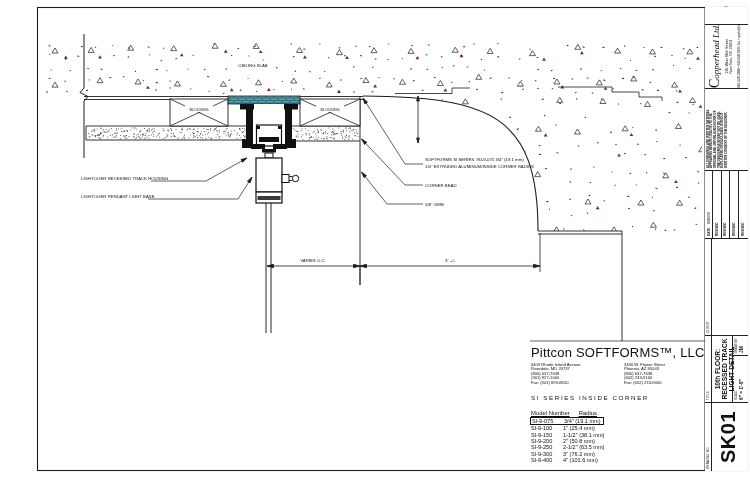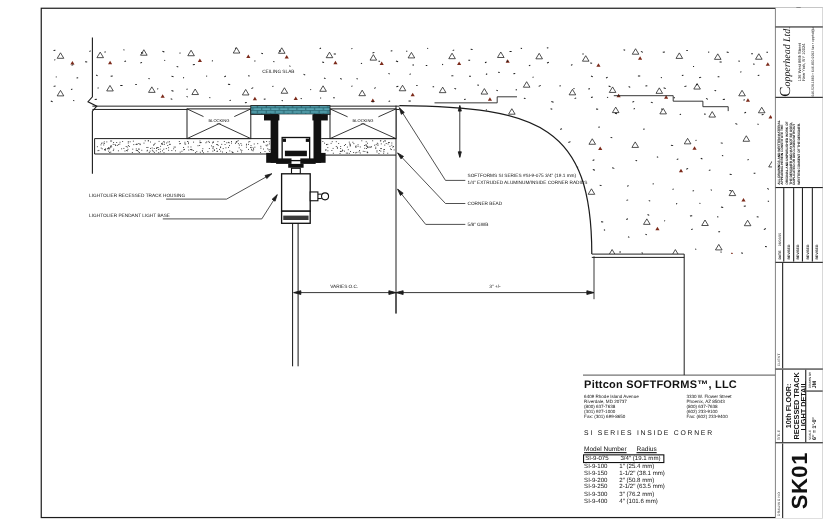--- a/index.html
+++ b/index.html
@@ -27,21 +27,21 @@
   .notes{padding:1.5px 2px;}
   .notes div{font-size:3.05px;font-weight:bold;line-height:1.22;white-space:nowrap;letter-spacing:-.1px;}
   .logo{text-align:center;padding-top:2px;}
   .logo .firmname{font-family:"Liberation Serif",serif;font-size:9px;font-style:italic;white-space:nowrap;}
   .logo .firmname::first-letter{font-size:14px;font-style:normal;}
   .logo .addr{font-size:3.7px;line-height:1.3;margin-top:1.5px;}
   .logo .contact{font-size:3.2px;margin-top:2.5px;white-space:nowrap;}
 
   
   .info{position:absolute;left:531px;top:345px;width:172px;}
-  .company{font-size:10px;font-weight:bold;letter-spacing:.2px;white-space:nowrap;}
+  .company{font-size:13px;font-weight:normal;letter-spacing:.2px;white-space:nowrap;}
   .offices{display:flex;gap:14px;margin-top:2.5px;}
   .office{width:86px;}
   .office div{font-size:4.15px;line-height:1.09;white-space:nowrap;}
   .series{font-size:6.2px;letter-spacing:1.6px;margin-top:9px;white-space:nowrap;}
   .tbl-head{font-size:5.9px;margin-top:9px;text-decoration:underline;white-space:nowrap;}
   .tbl-head .c2{margin-left:9px;}
   .mrow{font-size:5.55px;line-height:1.14;white-space:nowrap;display:inline-block;}
   .mrow .mod{display:inline-block;width:32px;}
   .mrow.boxed{border:0.9px solid #111;padding:0 2px 0 1px;margin-left:-1px;}
   .mrows{margin-top:1px;display:flex;flex-direction:column;align-items:flex-start;}

